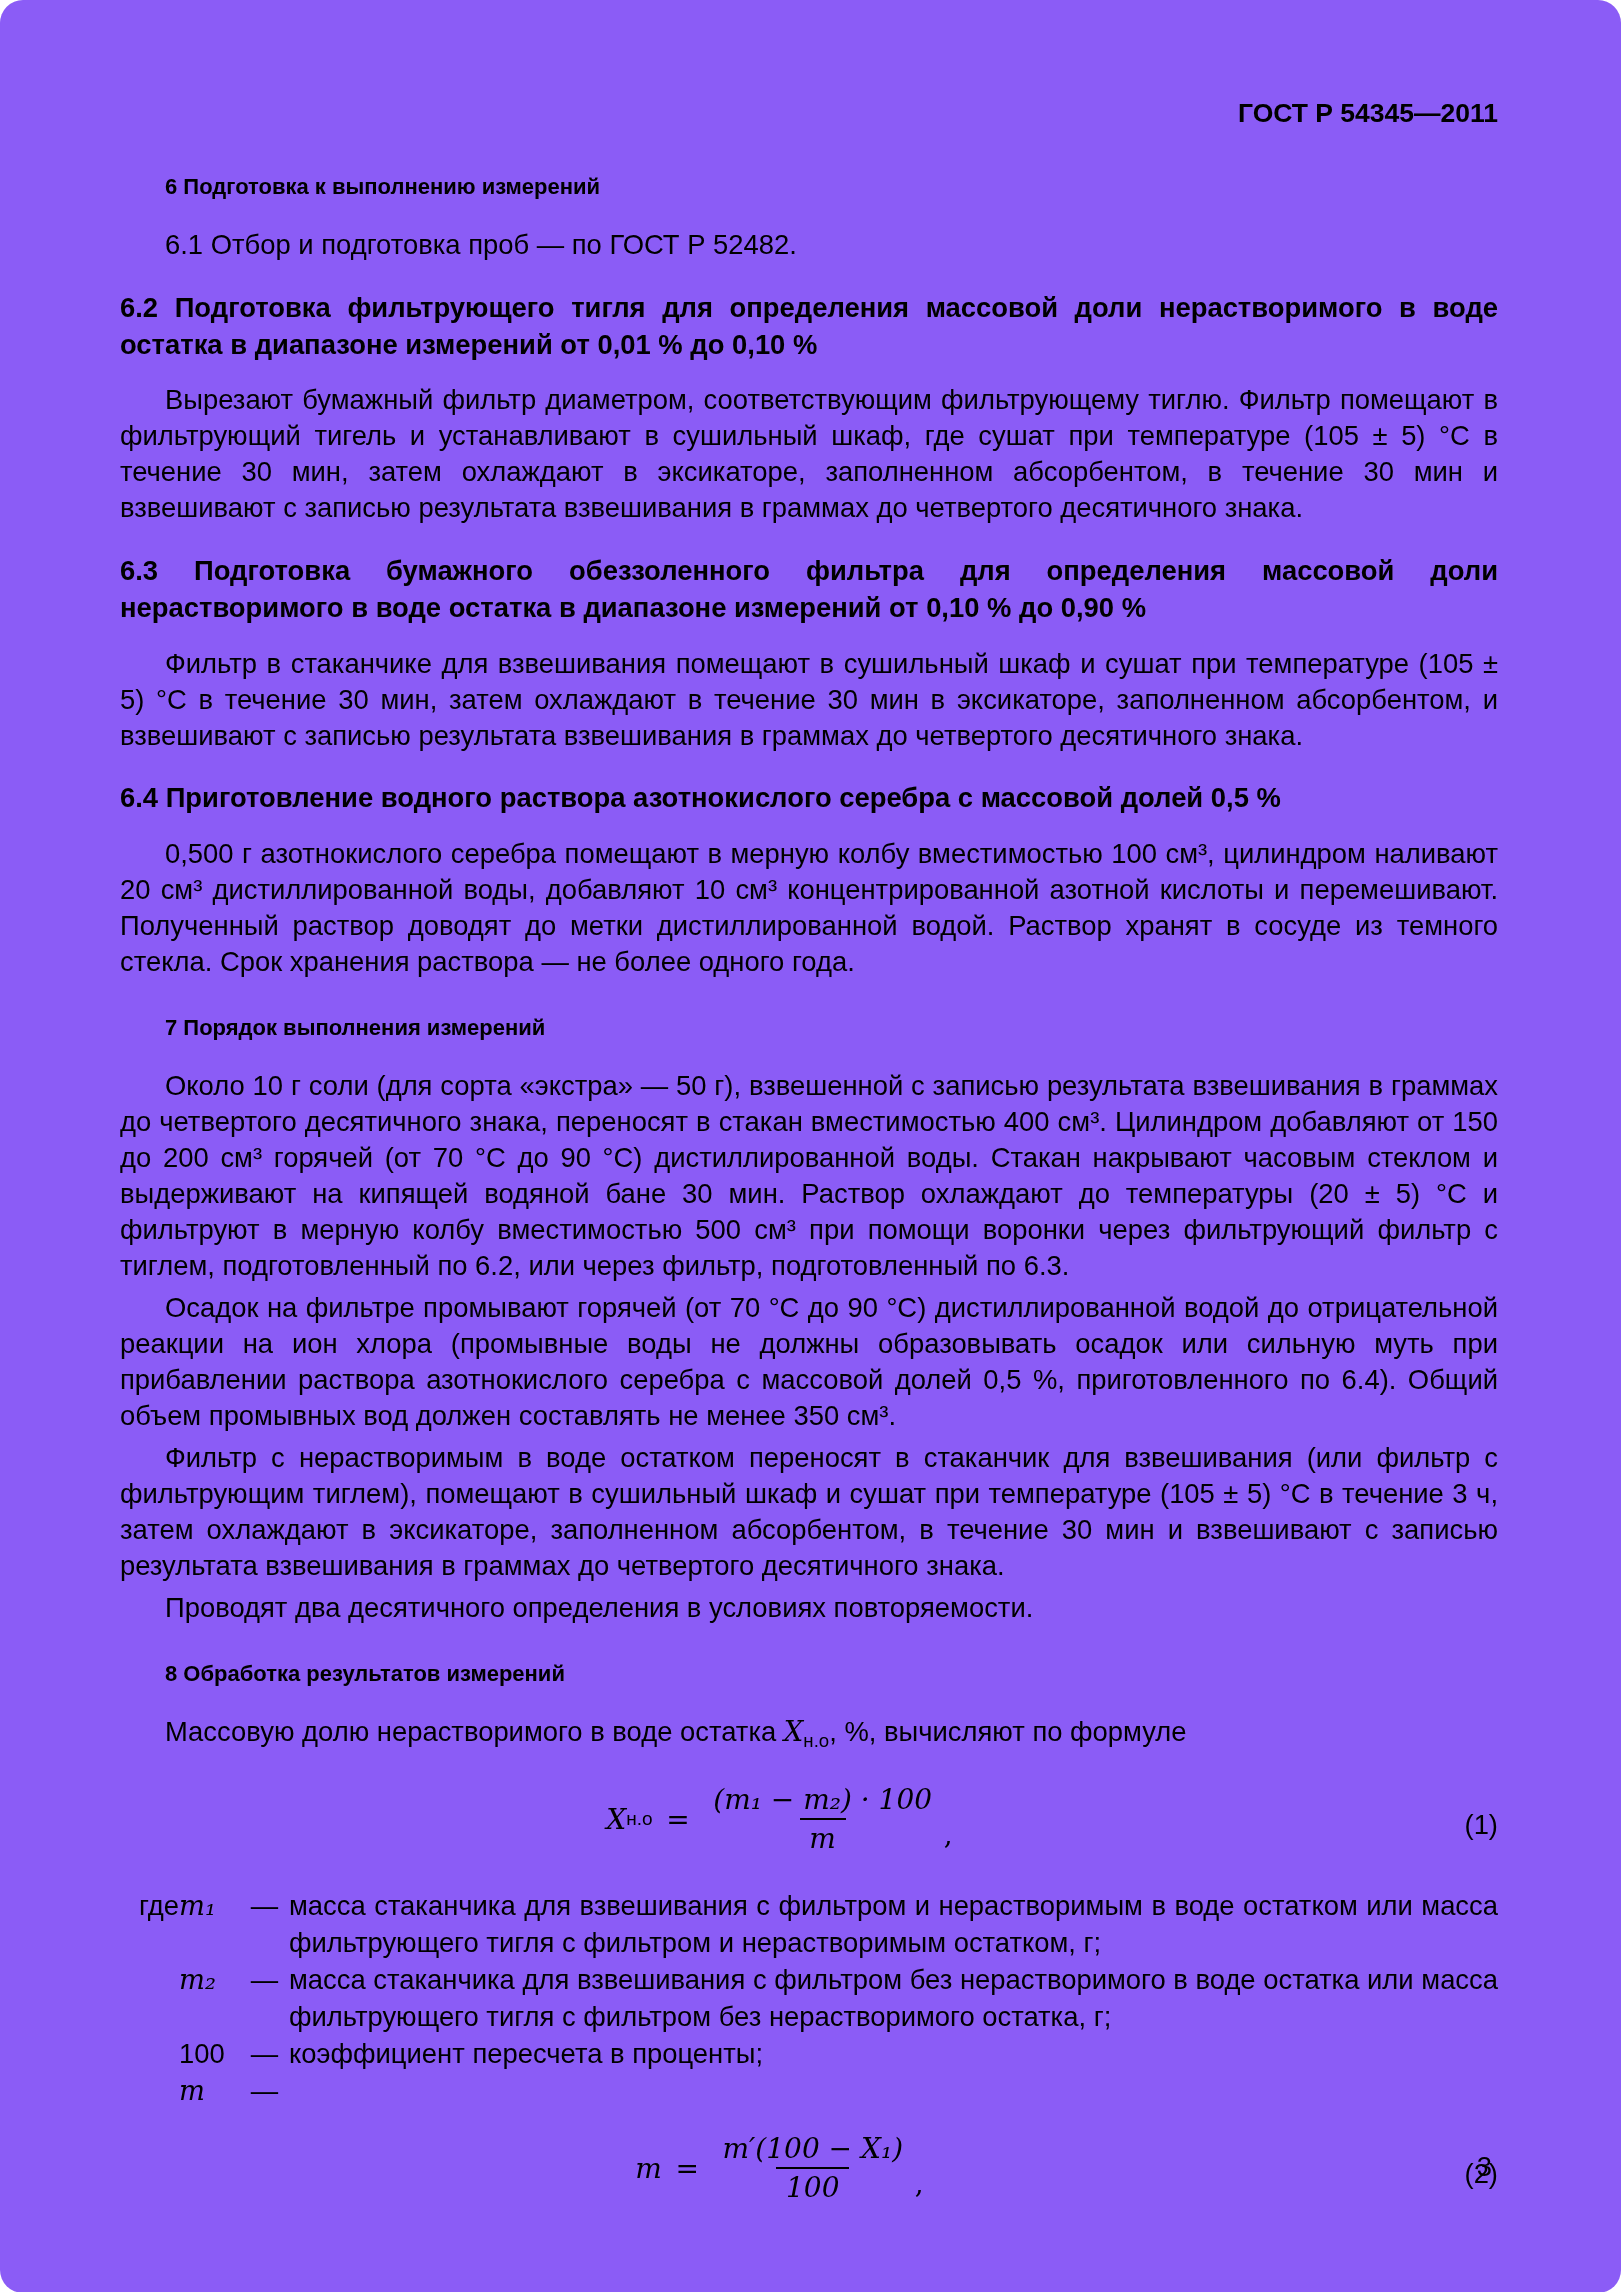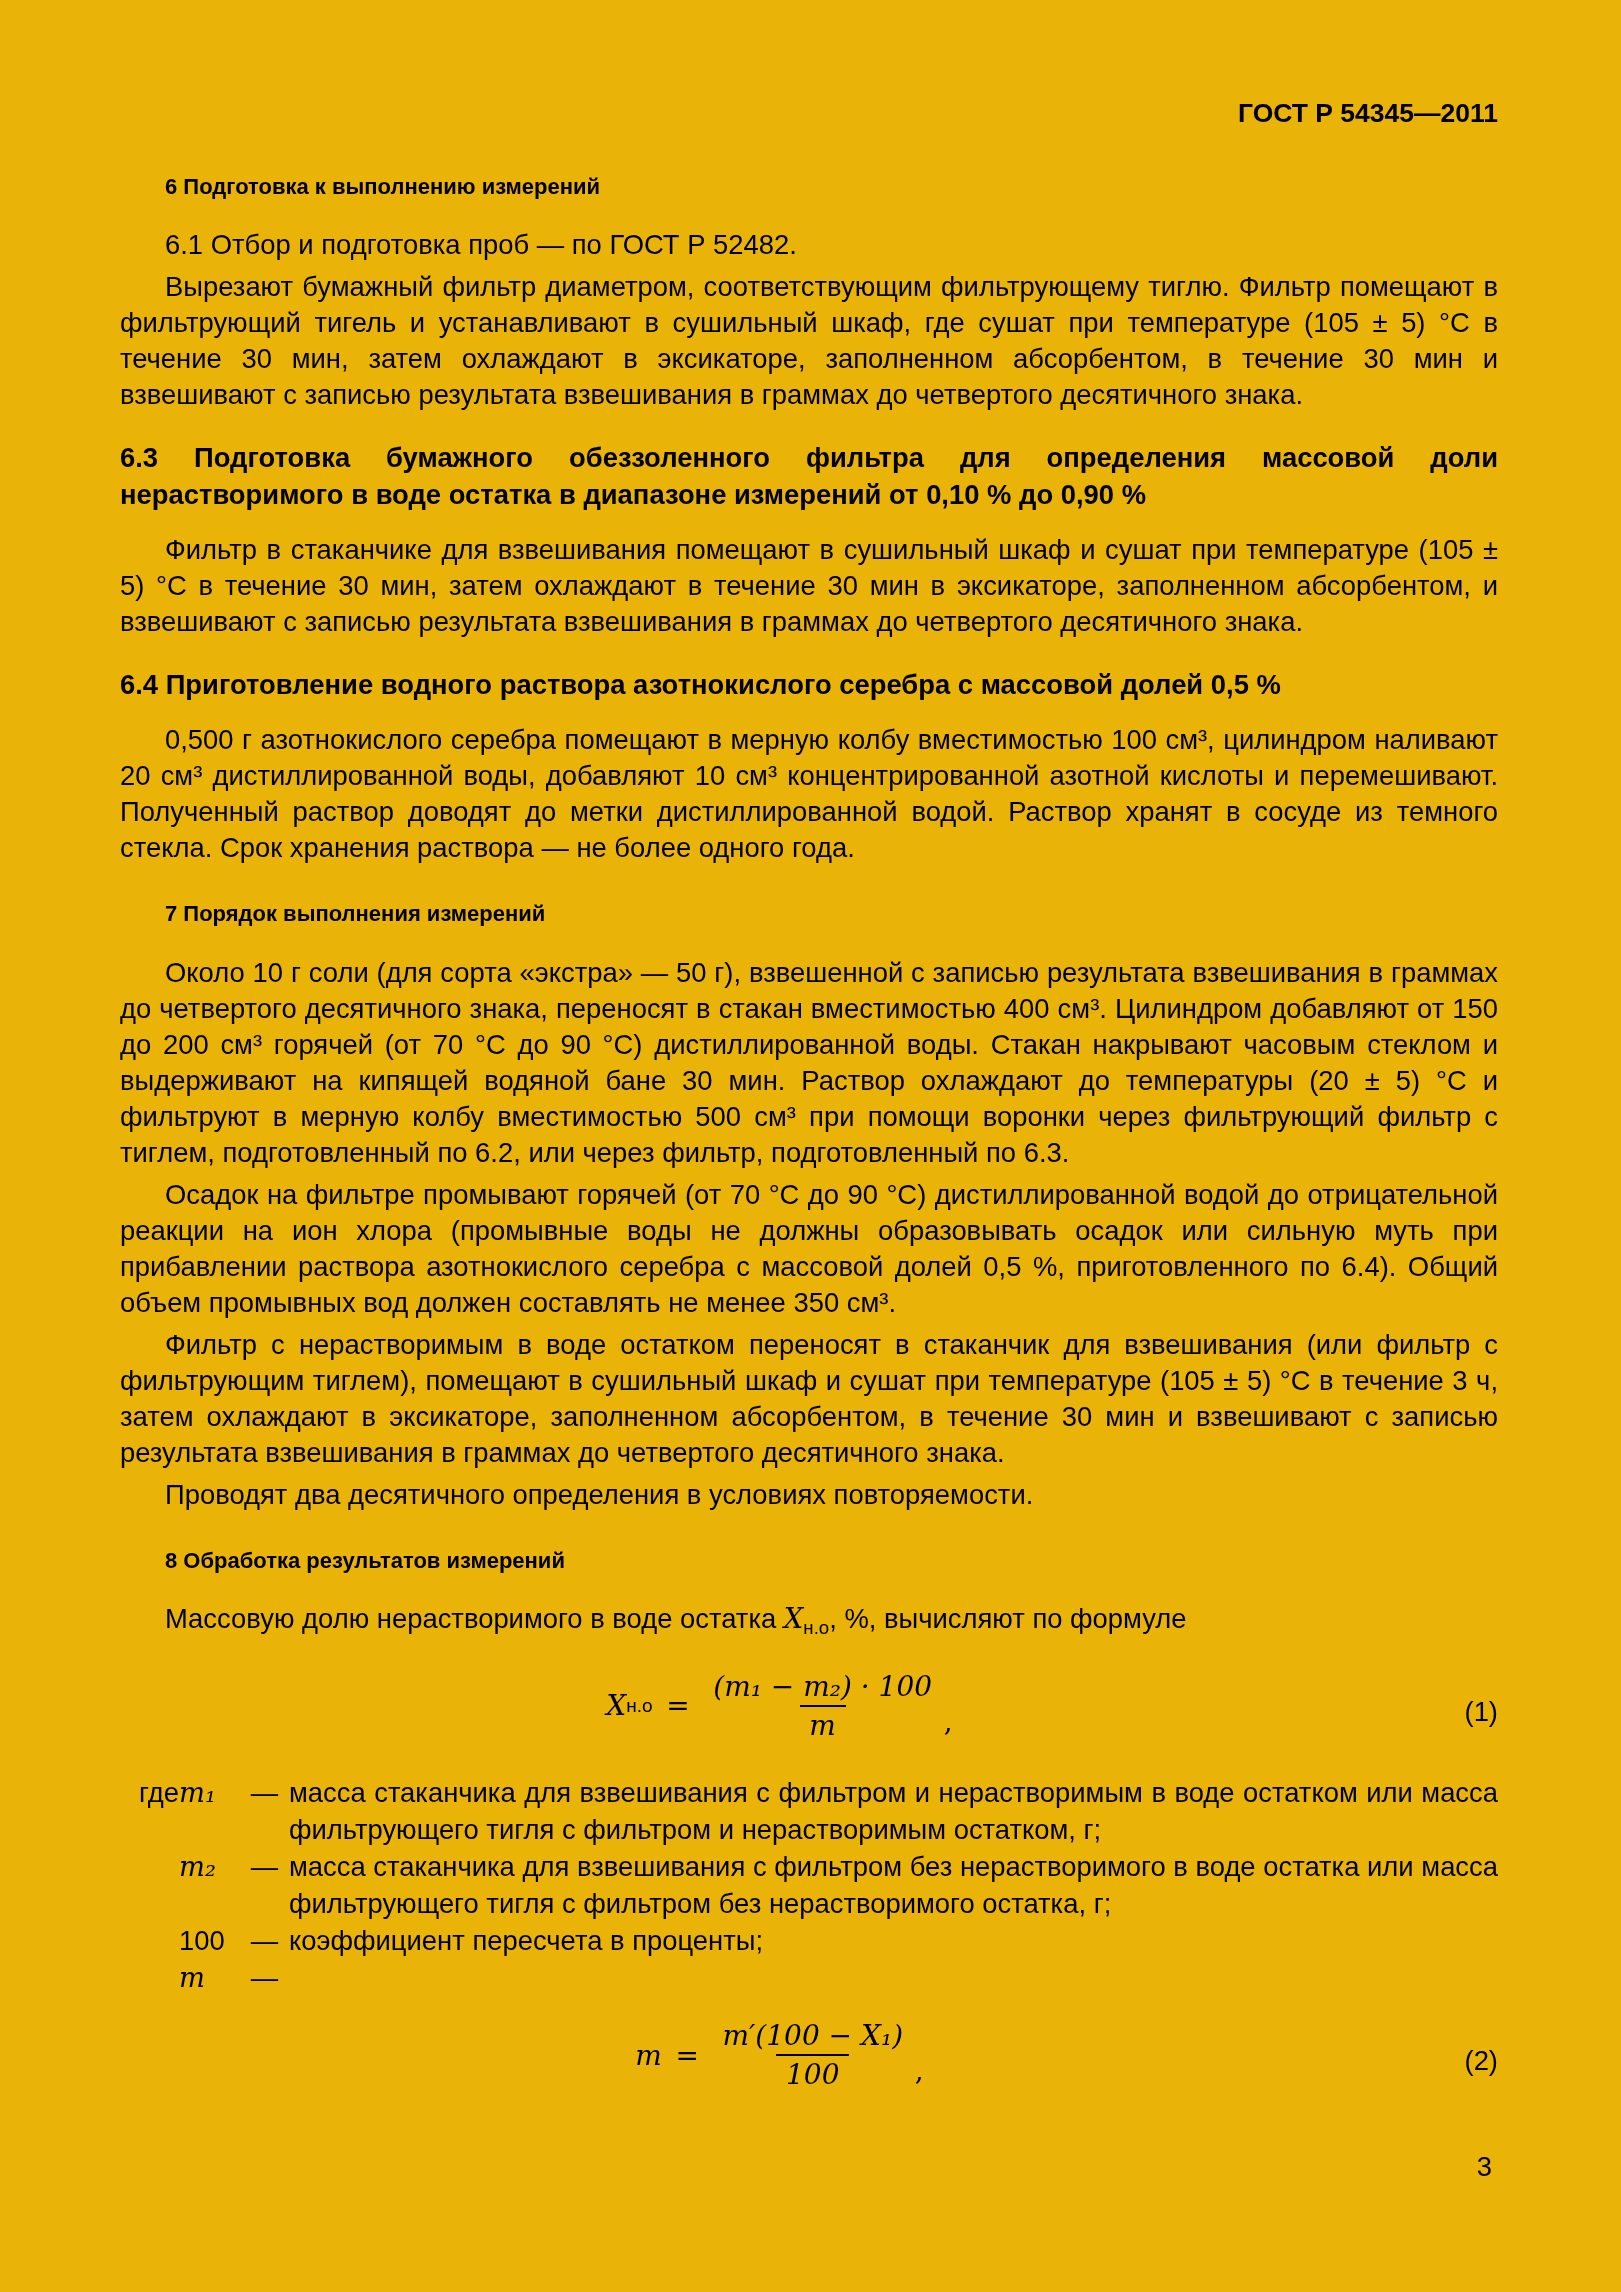--- a/index.html
+++ b/index.html
@@ -2,24 +2,25 @@
 <html lang="ru"><head>
 <meta charset="utf-8">
 <style>
   * { margin: 0; padding: 0; box-sizing: border-box; }
   html, body { background: #ffffff; }
   .page {
     position: relative;
     width: 1621px;
     height: 2293px;
     margin: 0 auto;
-    background: #eab308;
+    background: #8b5cf6;
     color: #000000;
     font-family: "Liberation Sans", sans-serif;
     overflow: hidden;
+    border-radius: 23px;
   }
   .content {
     position: absolute;
     left: 120px;
     right: 123px;
     top: 98px;
   }
   .doc-header {
     text-align: right;
     font-weight: bold;
@@ -125,20 +126,21 @@
 
 <div class="page">
   <div class="content">
 
     <div class="doc-header">ГОСТ Р 54345—2011</div>
 
     <h2 class="section-title first">6  Подготовка к выполнению измерений</h2>
 
     <p class="para">6.1  Отбор и подготовка проб — по ГОСТ Р 52482.</p>
 
+    <p class="subheading">6.2  Подготовка фильтрующего тигля для определения массовой доли нерастворимого в воде остатка в диапазоне измерений от 0,01 % до 0,10 %</p>
     <p class="para">Вырезают бумажный фильтр диаметром, соответствующим фильтрующему тиглю. Фильтр помещают в фильтрующий тигель и устанавливают в сушильный шкаф, где сушат при температуре (105 ± 5) °С в течение 30 мин, затем охлаждают в эксикаторе, заполненном абсорбентом, в течение 30 мин и взвешивают с записью результата взвешивания в граммах до четвертого десятичного знака.</p>
 
     <p class="subheading">6.3  Подготовка бумажного обеззоленного фильтра для определения массовой доли нерастворимого в воде остатка в диапазоне измерений от 0,10 % до 0,90 %</p>
     <p class="para">Фильтр в стаканчике для взвешивания помещают в сушильный шкаф и сушат при температуре (105 ± 5) °С в течение 30 мин, затем охлаждают в течение 30 мин в эксикаторе, заполненном абсорбентом, и взвешивают с записью результата взвешивания в граммах до четвертого десятичного знака.</p>
 
     <p class="subheading">6.4  Приготовление водного раствора азотнокислого серебра с массовой долей 0,5 %</p>
     <p class="para">0,500 г азотнокислого серебра помещают в мерную колбу вместимостью 100 см³, цилиндром наливают 20 см³ дистиллированной воды, добавляют 10 см³ концентрированной азотной кислоты и перемешивают. Полученный раствор доводят до метки дистиллированной водой. Раствор хранят в сосуде из темного стекла. Срок хранения раствора — не более одного года.</p>
 
     <h2 class="section-title">7  Порядок выполнения измерений</h2>
 

